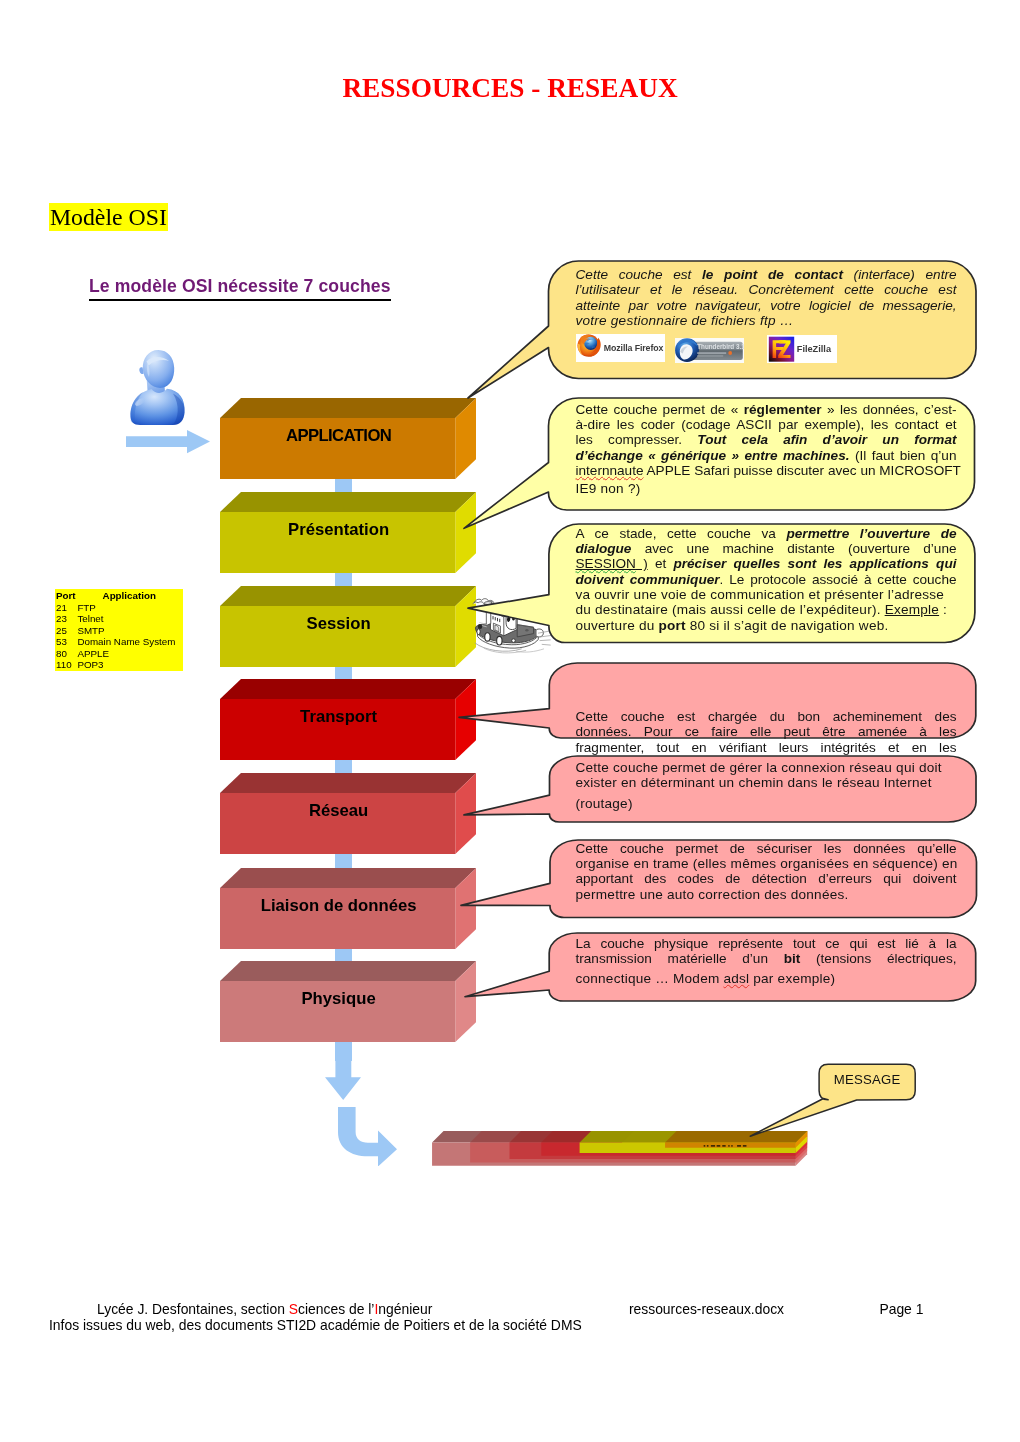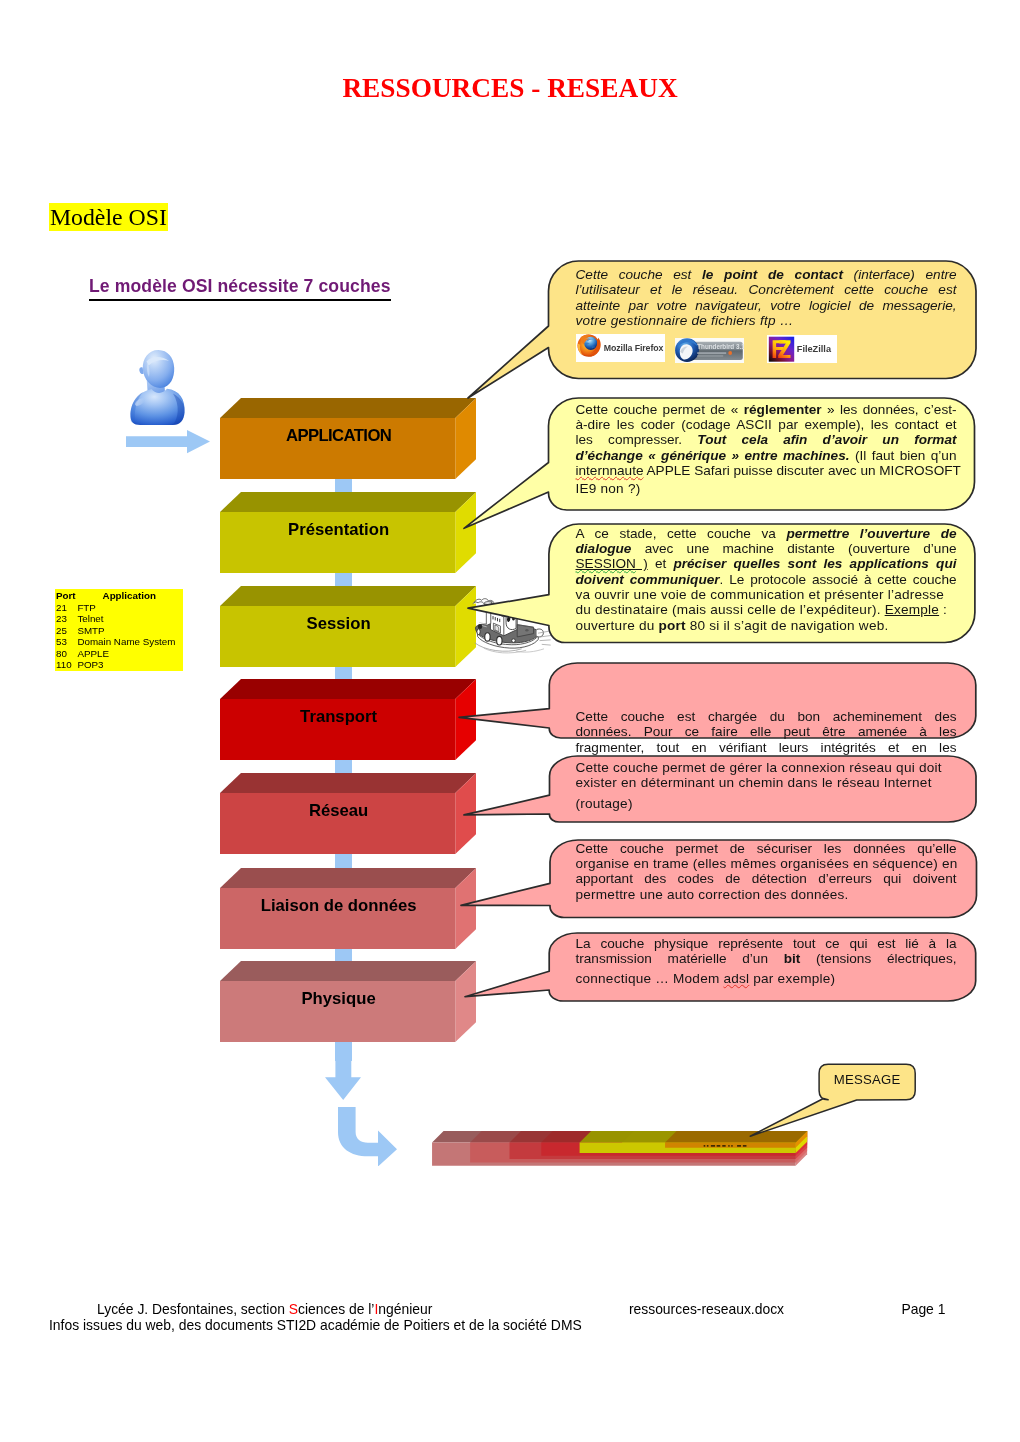--- a/index.html
+++ b/index.html
@@ -54,21 +54,21 @@
        padding:1.5px 0 0 1.1px;}
   #port-table .hdr{font-weight:bold;}
   #port-table .row{white-space:nowrap;height:11.5px;}
   #port-table .pnum{display:inline-block;width:21.4px;}
 
   
   #footer{left:49px;top:1302px;width:930px;font-size:13.9px;color:#000;line-height:15.6px;}
   #footer .row1{position:relative;height:15.6px;}
   #footer .fl{position:absolute;left:0;top:0;white-space:nowrap;margin-left:48px;}
   #footer .fc{position:absolute;left:579.9px;top:0;white-space:nowrap;}
-  #footer .fr{position:absolute;left:830.4px;top:0;white-space:nowrap;margin-left:22px;}
+  #footer .fr{position:absolute;left:830.4px;top:0;white-space:nowrap;}
   #footer .row2{white-space:nowrap;}
   .red{color:#FF0000;}
 </style>
 </head>
 <body>
 
 <div id="page">
 
   <div class="abs" id="doc-title">RESSOURCES - RESEAUX</div>
 

